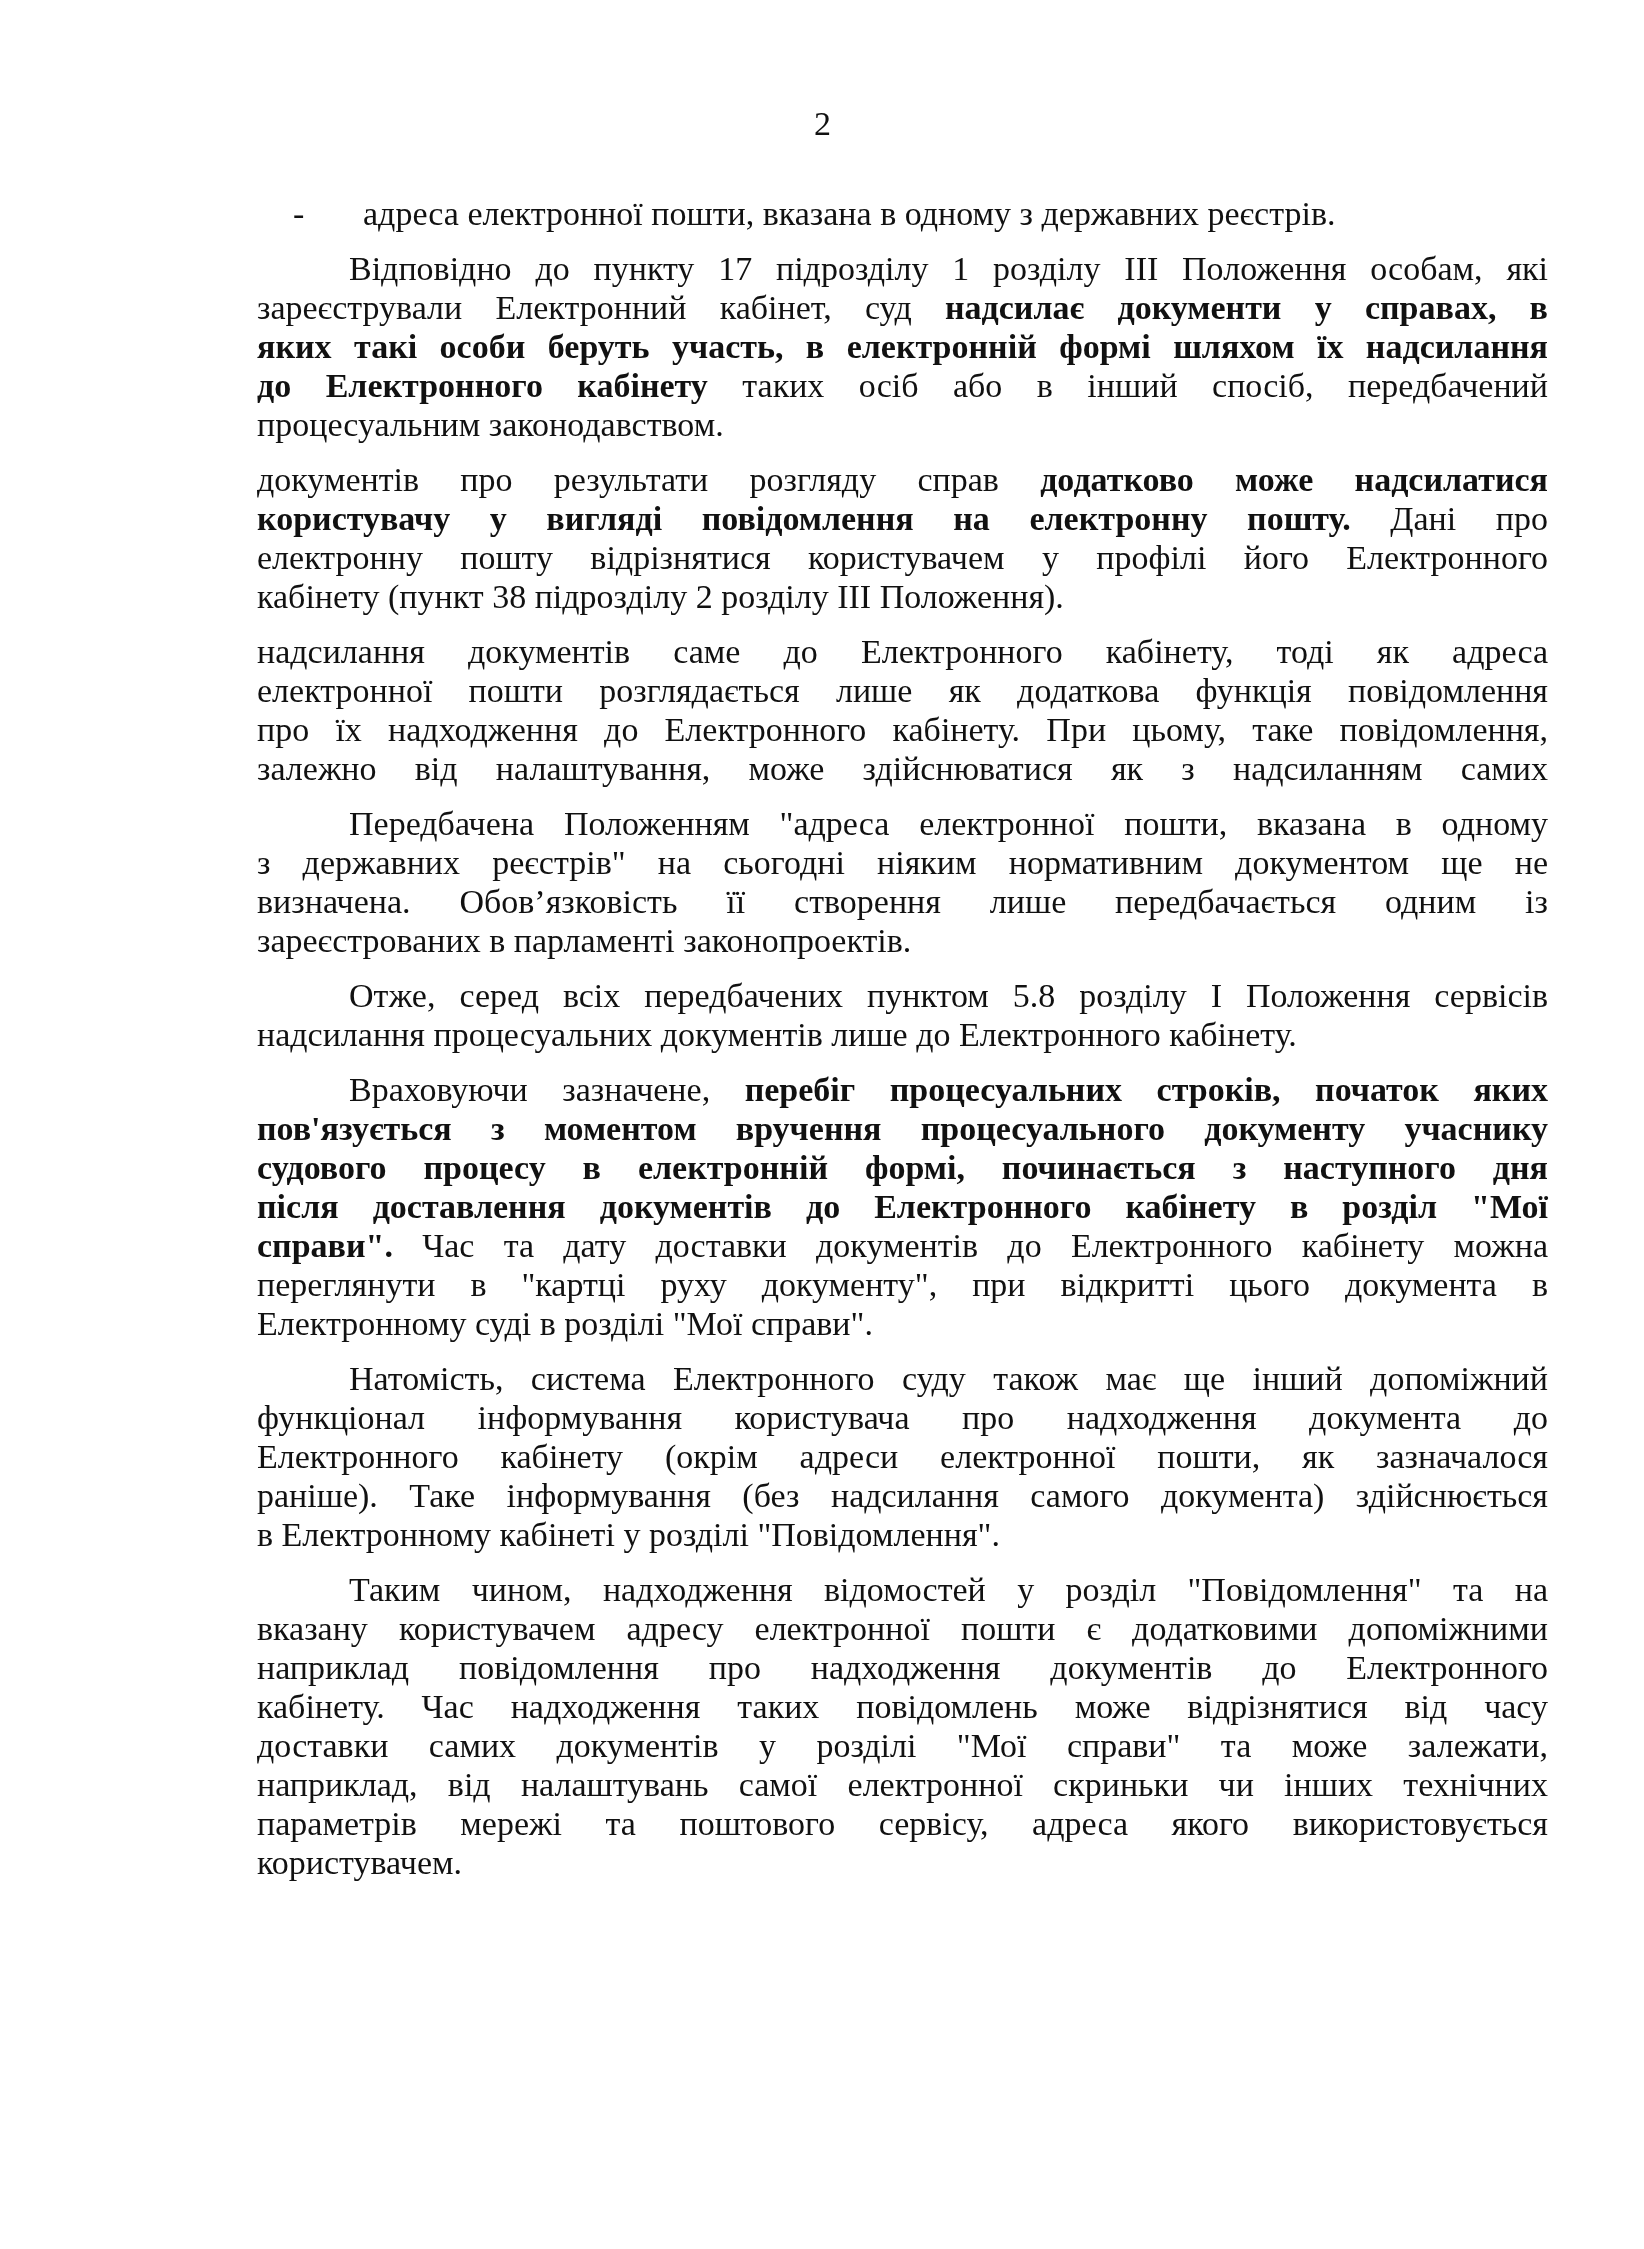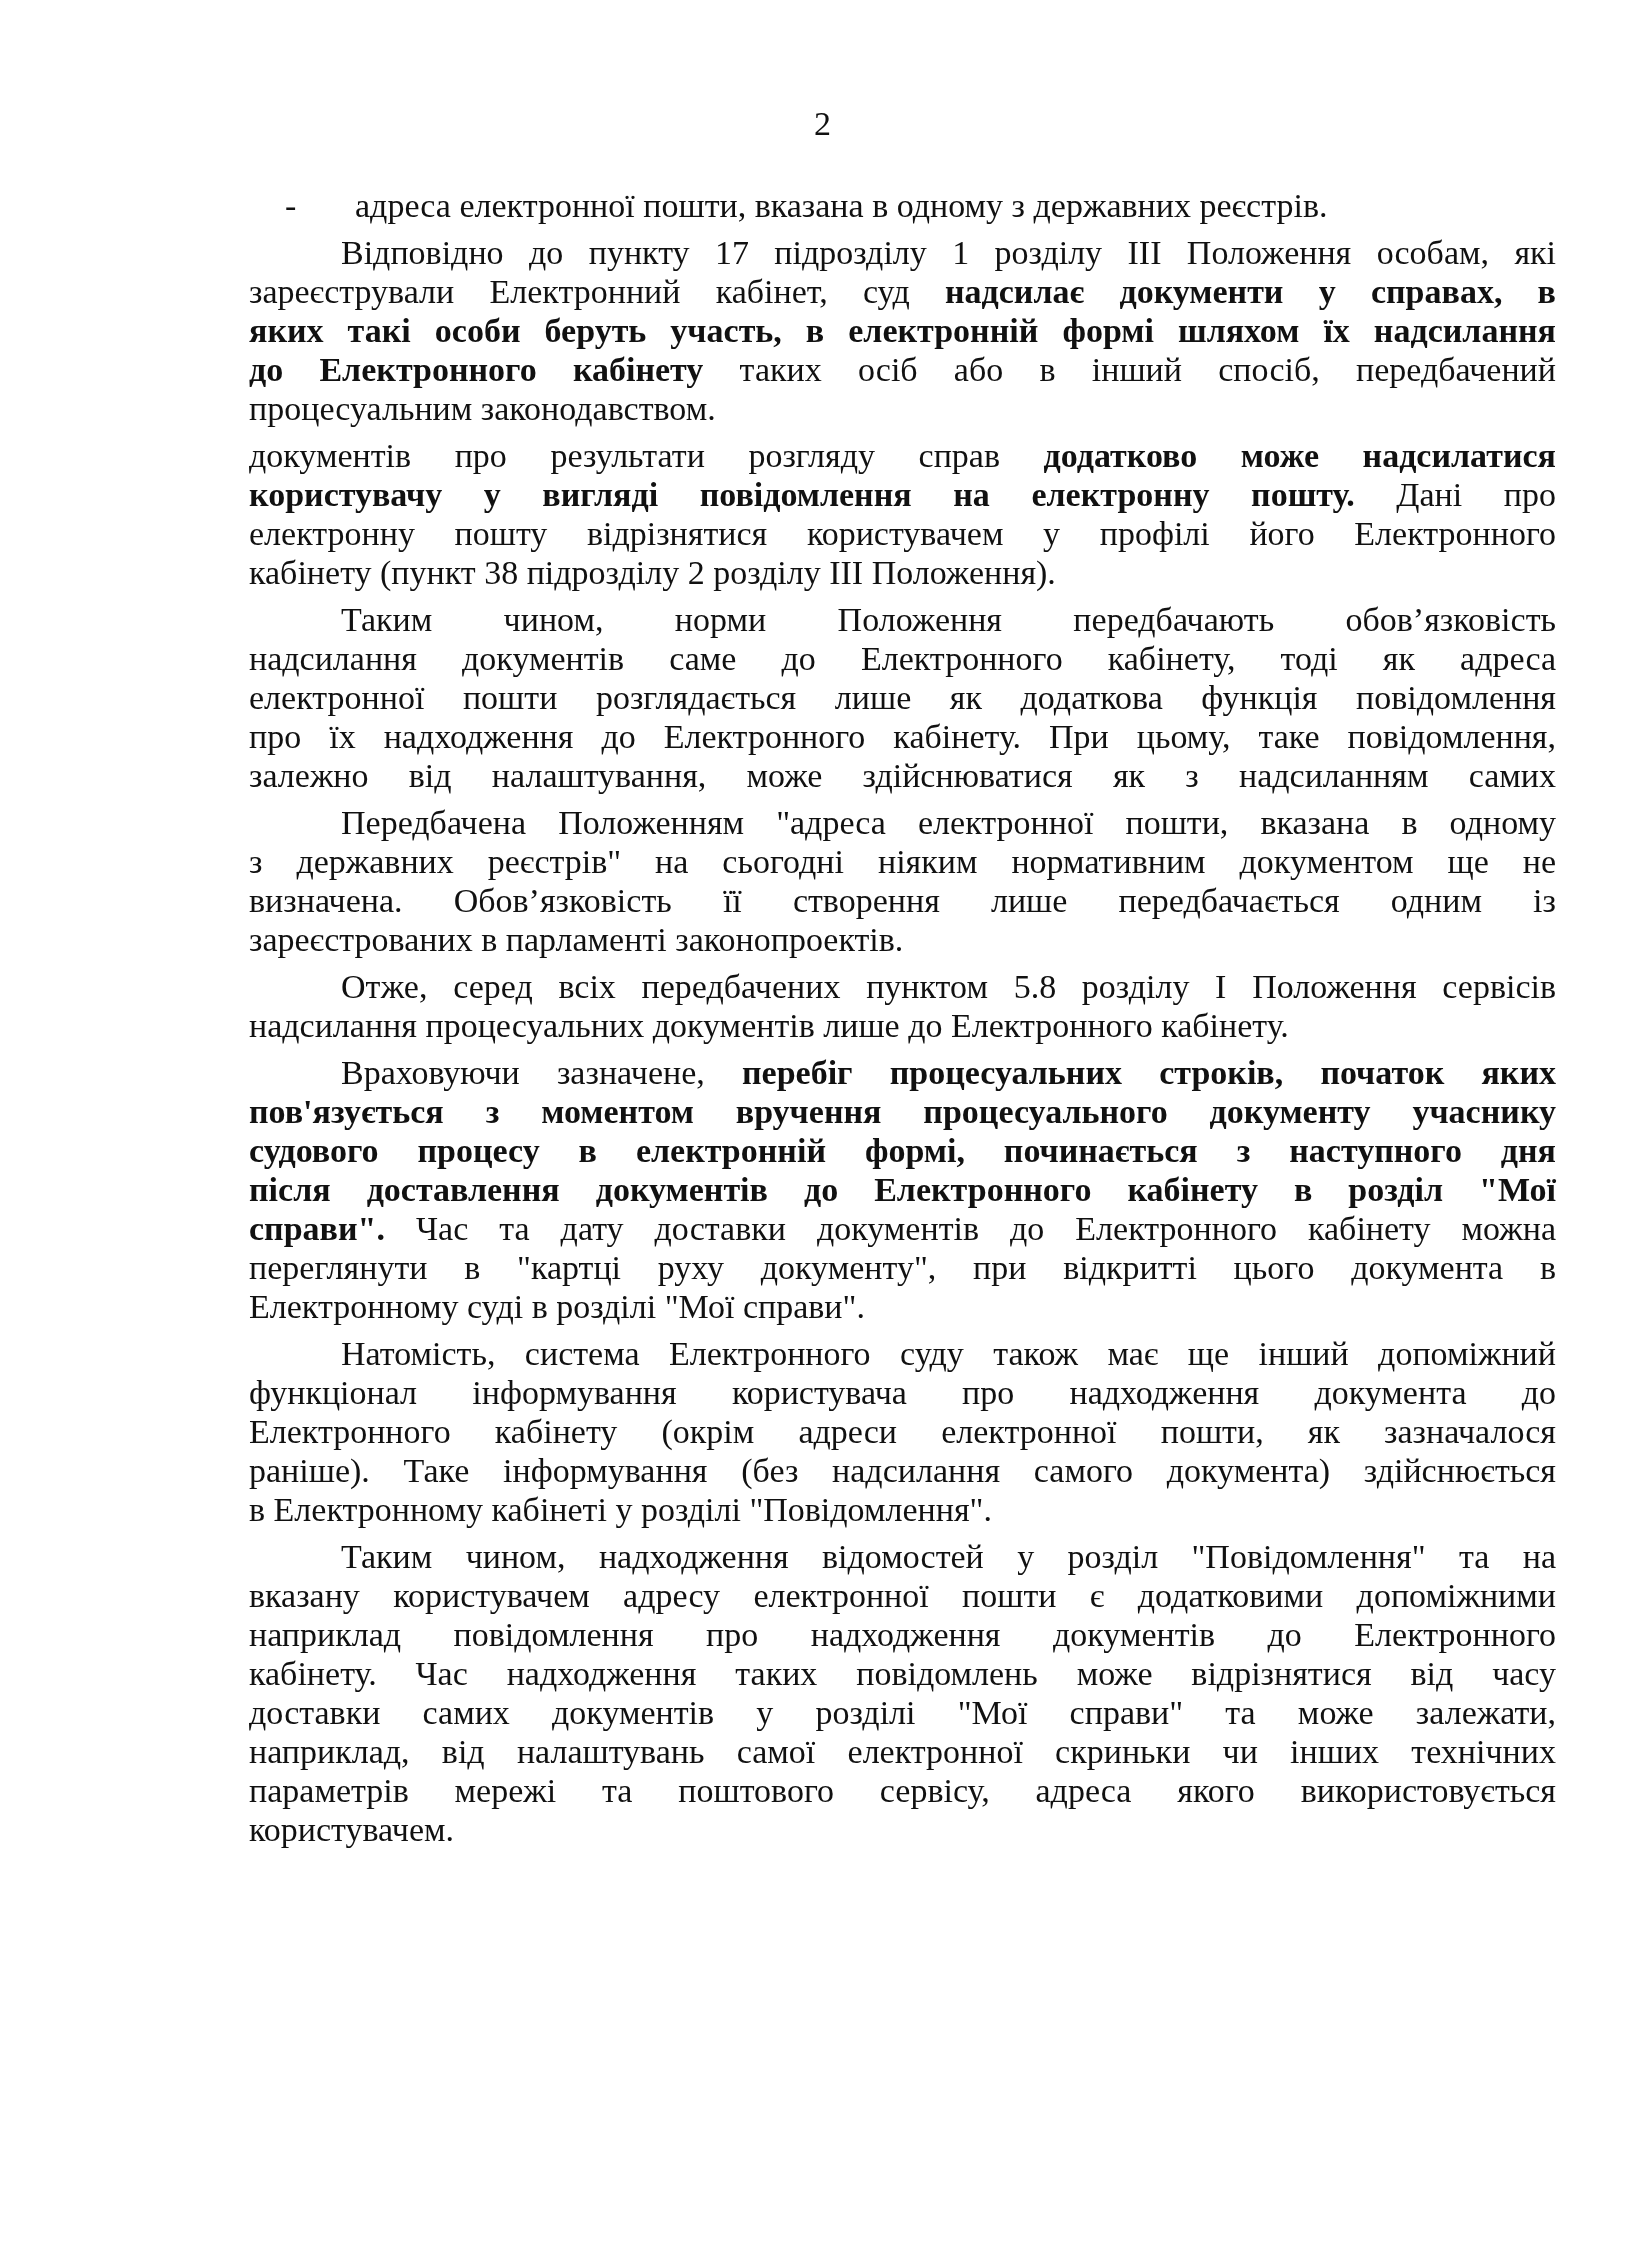--- a/index.html
+++ b/index.html
@@ -10,21 +10,21 @@
     font-family: "Liberation Serif", "DejaVu Serif", serif;
   }
   .page-number {
     position: absolute; top: 104px; left: 0; width: 100%;
     text-align: center; font-size: 34px; line-height: 39px;
   }
   .body-text {
     position: absolute; left: 241px; top: 178px; width: 1323px;
     font-size: 34px; line-height: 39px;
   }
-  .para { margin: 8px; }
+  .para { margin: 16px; }
   .line {
     display: block; height: 39px; white-space: nowrap;
     text-align: justify; text-align-last: justify;
   }
   .line.last { text-align-last: left; }
   .line.indent { padding-left: 92px; }
   .line.dash { padding-left: 0; }
   .line.dash .dash-mark { display: inline-block; width: 70px; padding-left: 36px; box-sizing: content-box; }
   b { font-weight: bold; }
 </style>
@@ -44,21 +44,20 @@
         <span class="line"><b>до Електронного кабінету</b><span> таких осіб або в інший спосіб, передбачений</span></span>
         <span class="line last"><span>процесуальним законодавством.</span></span>
       </div>
       <div class="para">
         <span class="line"><span>документів про результати розгляду справ </span><b>додатково може надсилатися</b></span>
         <span class="line"><b>користувачу у вигляді повідомлення на електронну пошту.</b><span> Дані про</span></span>
         <span class="line"><span>електронну пошту відрізнятися користувачем у профілі його Електронного</span></span>
         <span class="line last"><span>кабінету (пункт 38 підрозділу 2 розділу III Положення).</span></span>
       </div>
       <div class="para">
-        <span class="line indent"><span>Таким чином, норми Положення передбачають обов’язковість</span></span>
         <span class="line"><span>надсилання документів саме до Електронного кабінету, тоді як адреса</span></span>
         <span class="line"><span>електронної пошти розглядається лише як додаткова функція повідомлення</span></span>
         <span class="line"><span>про їх надходження до Електронного кабінету. При цьому, таке повідомлення,</span></span>
         <span class="line"><span>залежно від налаштування, може здійснюватися як з надсиланням самих</span></span>
       </div>
       <div class="para">
         <span class="line indent"><span>Передбачена Положенням "адреса електронної пошти, вказана в одному</span></span>
         <span class="line"><span>з державних реєстрів" на сьогодні ніяким нормативним документом ще не</span></span>
         <span class="line"><span>визначена. Обов’язковість її створення лише передбачається одним із</span></span>
         <span class="line last"><span>зареєстрованих в парламенті законопроектів.</span></span>

